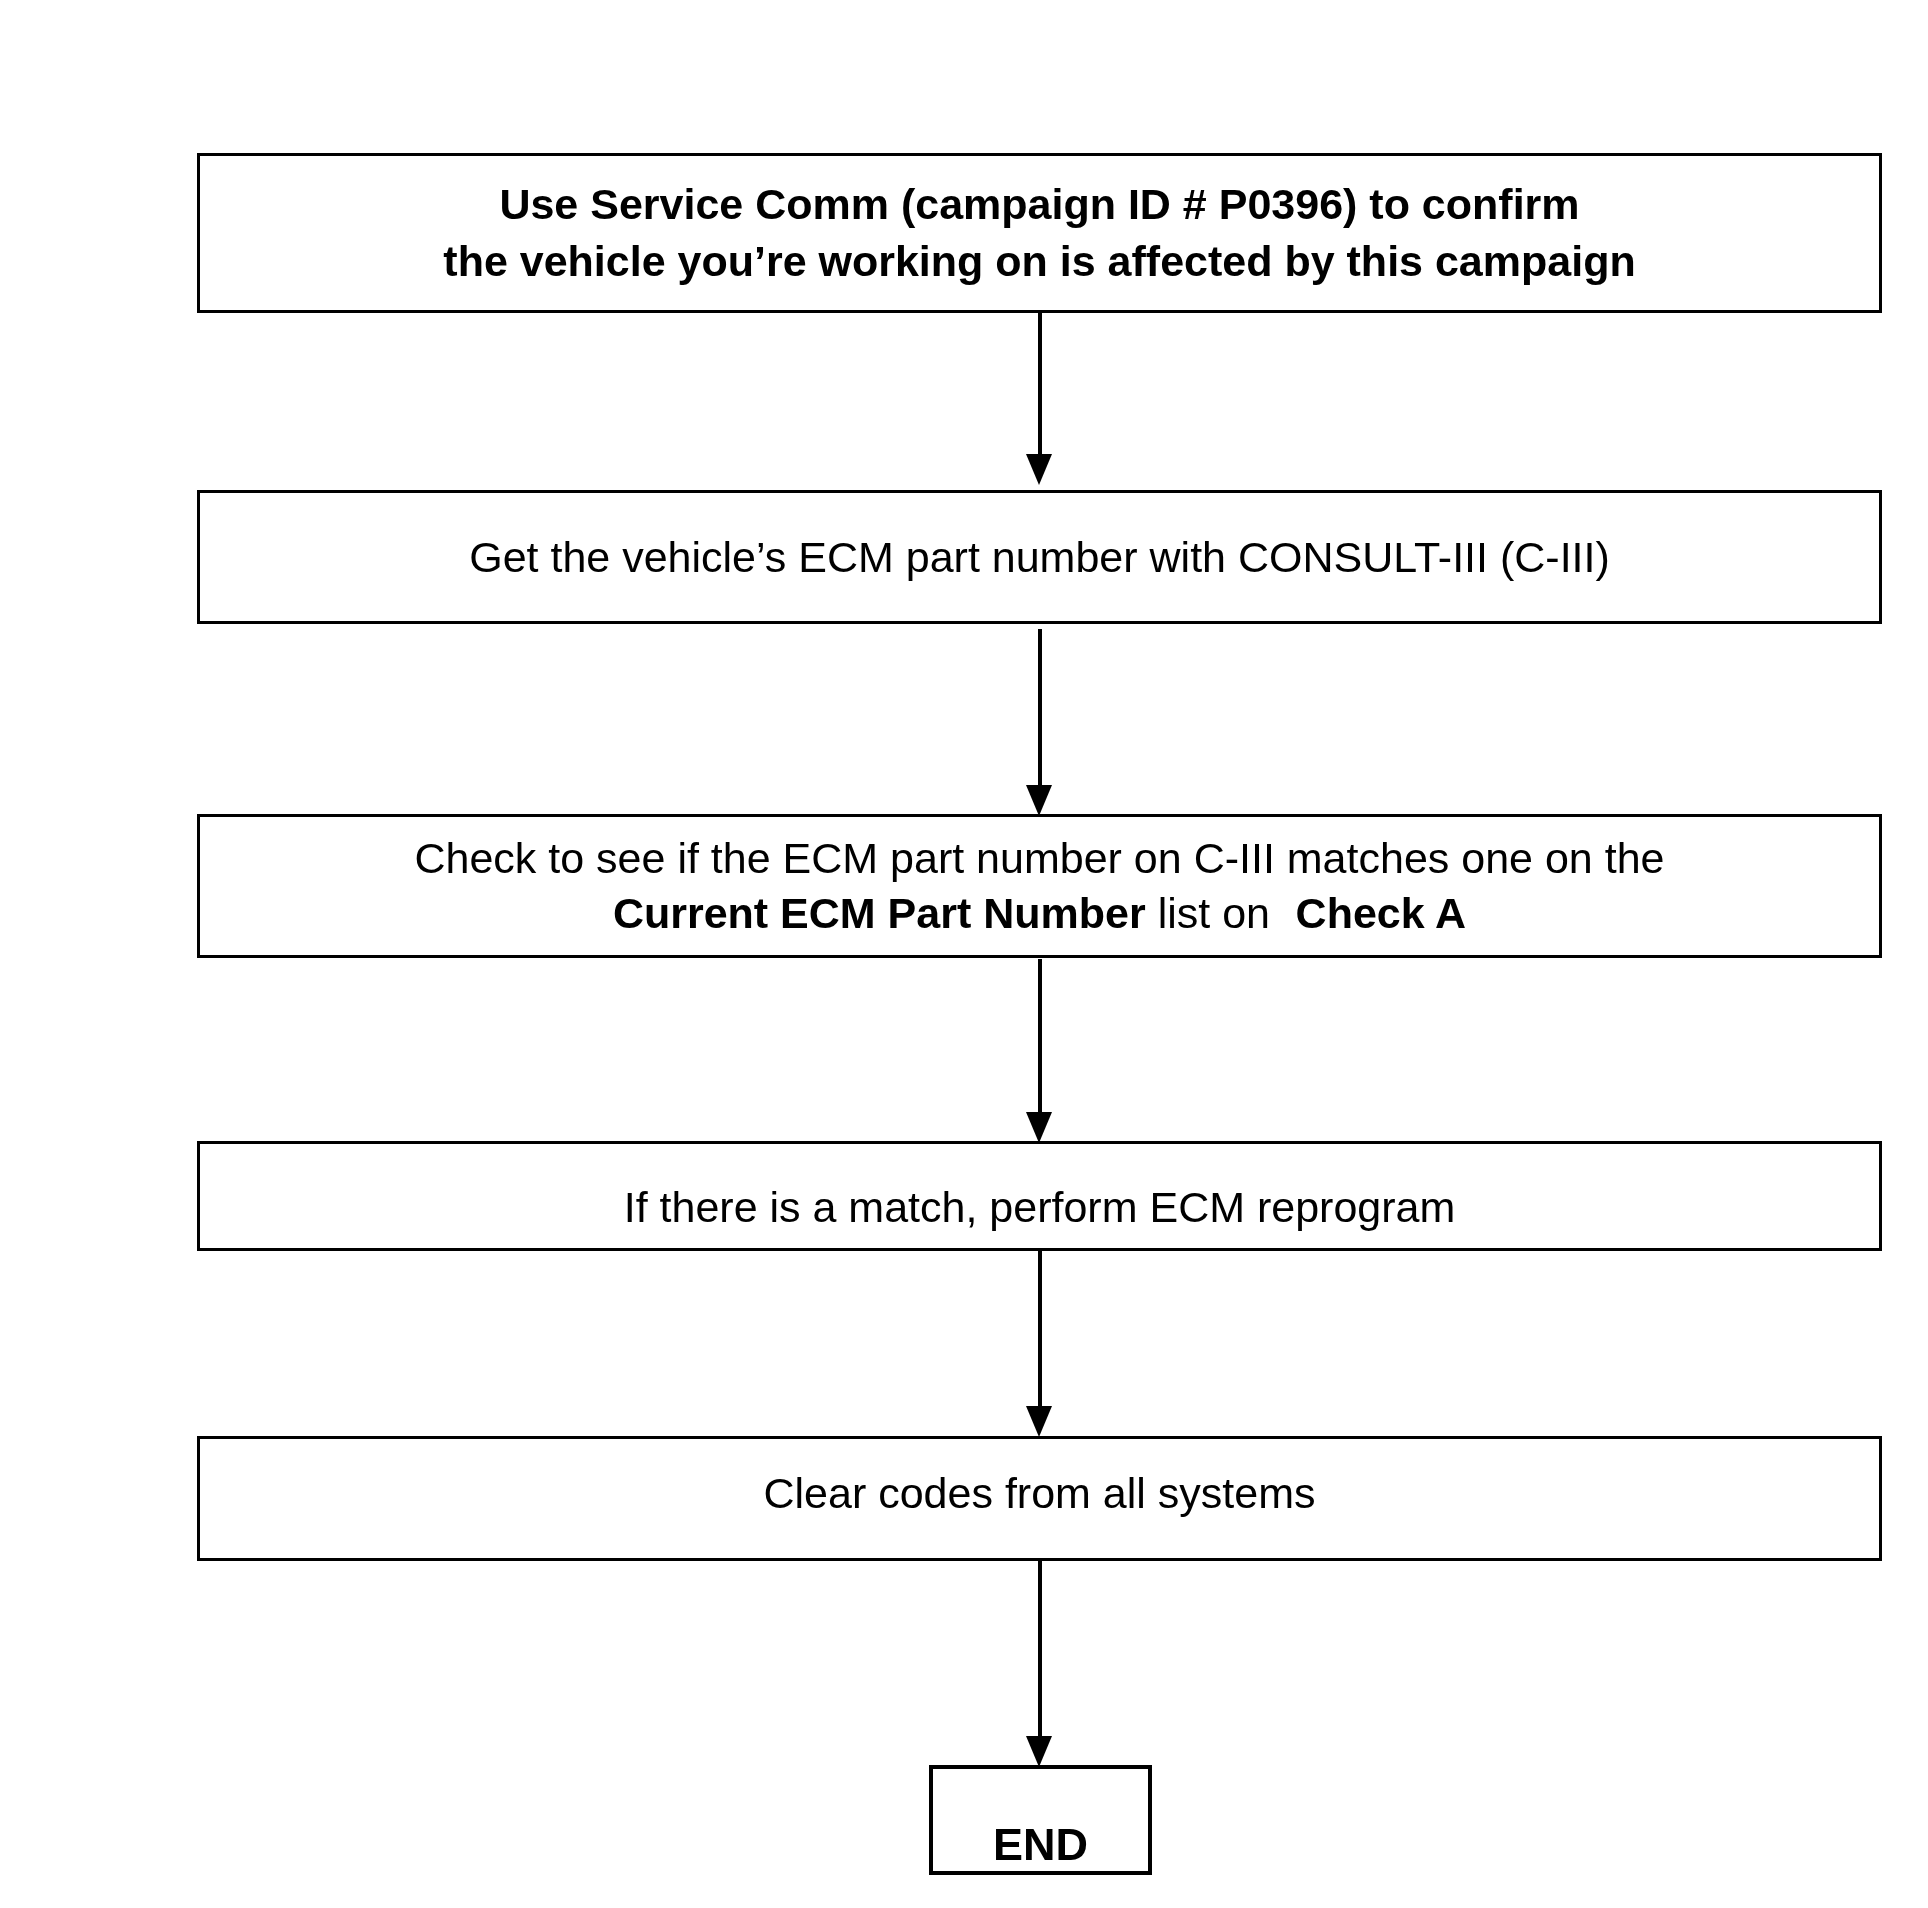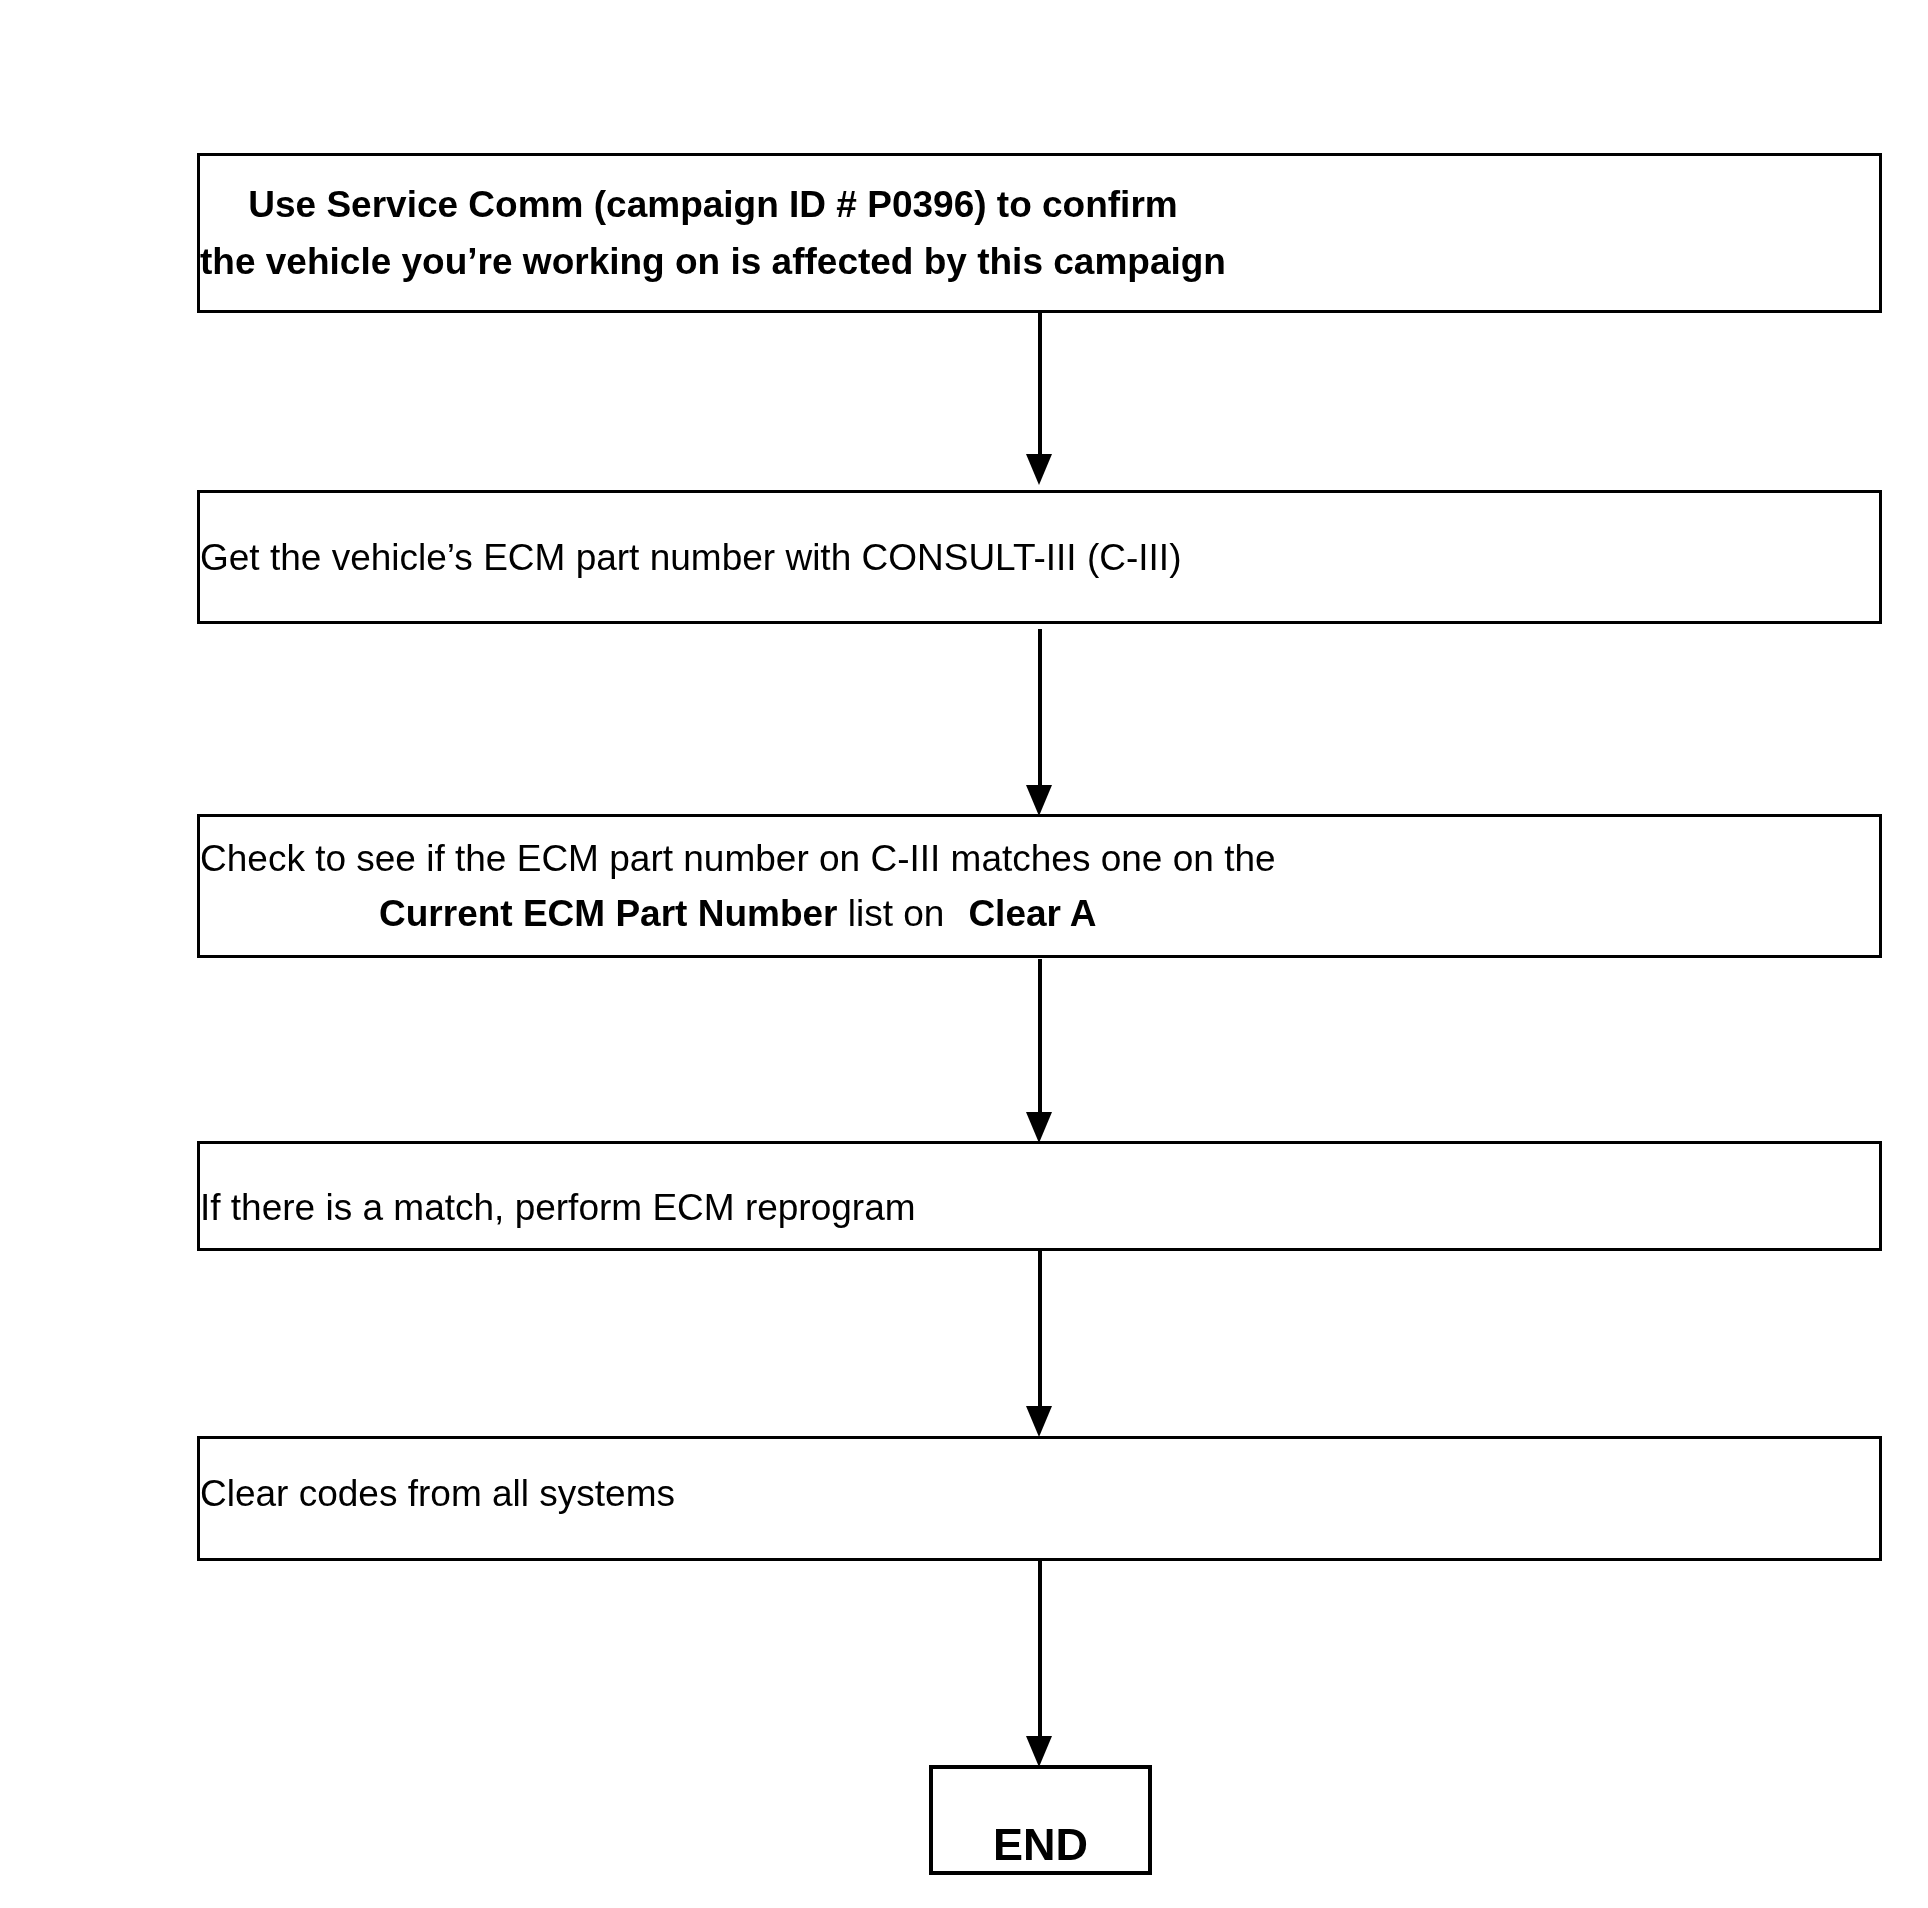--- a/index.html
+++ b/index.html
@@ -24,21 +24,22 @@
   }
   .box {
     position: absolute;
     left: 197px;
     width: 1685px;
     box-sizing: border-box;
     border: 3.9px solid #000000;
     background: #ffffff;
     display: flex;
     align-items: center;
-    font-size: 37px;
+    justify-content: center;
+    font-size: 43px;
     line-height: 57px;
     text-align: center;
   }
   .box .txt { white-space: pre-line; }
   #box1 { top: 153px; height: 160px; font-weight: bold; }
   #box2 { top: 490px; height: 134px; }
   #box3 { top: 814px; height: 144px; line-height: 55px; }
   #box4 { top: 1141px; height: 110px; align-items: flex-start; padding-top: 35px; }
   #box5 { top: 1436px; height: 125px; align-items: flex-start; padding-top: 26px; }
   .b { font-weight: bold; }
@@ -108,21 +109,21 @@
   </div>
 
   <div class="arrow" id="arrow2">
     <div class="line"></div>
     <div class="head"></div>
   </div>
 
   <div class="box" id="box3">
     <div>
       <div>Check to see if the ECM part number on C-III matches one on the</div>
-      <div><span class="b">Current ECM Part Number</span><span> list on </span><span class="b table-a">Clear A</span></div>
+      <div><span class="b">Current ECM Part Number</span><span> list on </span><span class="b table-a">Check A</span></div>
     </div>
   </div>
 
   <div class="arrow" id="arrow3">
     <div class="line"></div>
     <div class="head"></div>
   </div>
 
   <div class="box" id="box4">
     <div class="txt">If there is a match, perform ECM reprogram</div>

